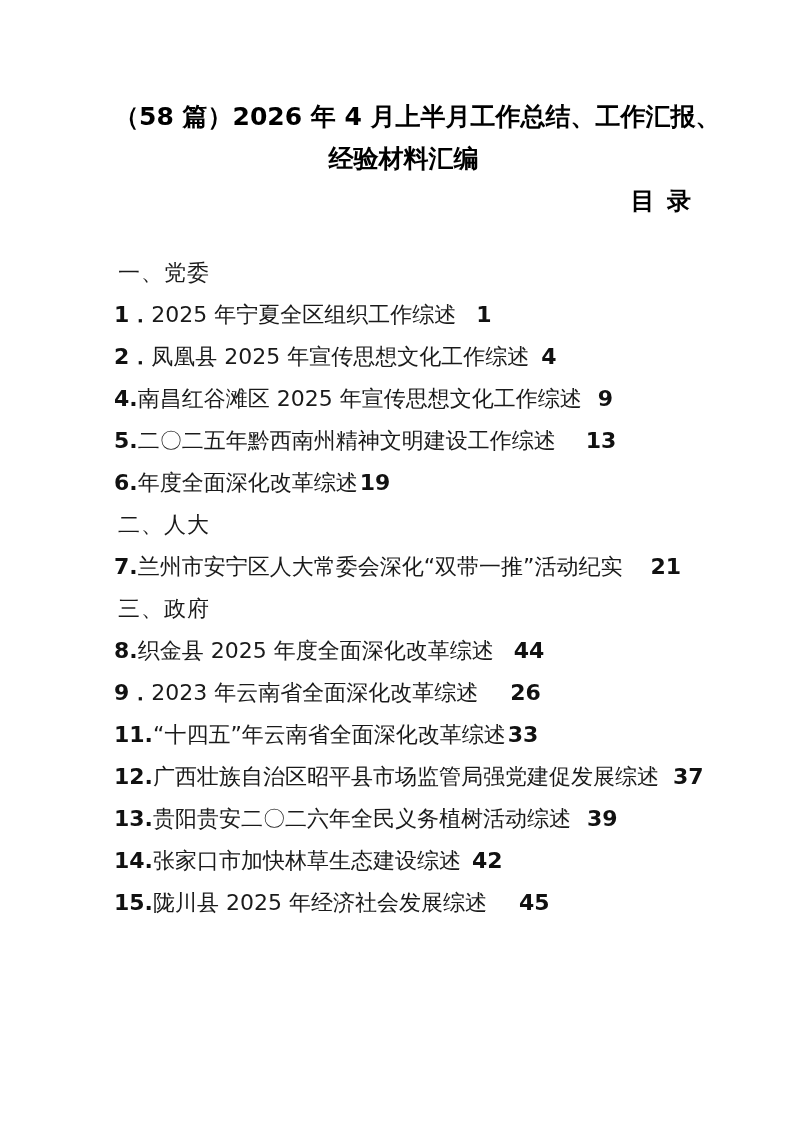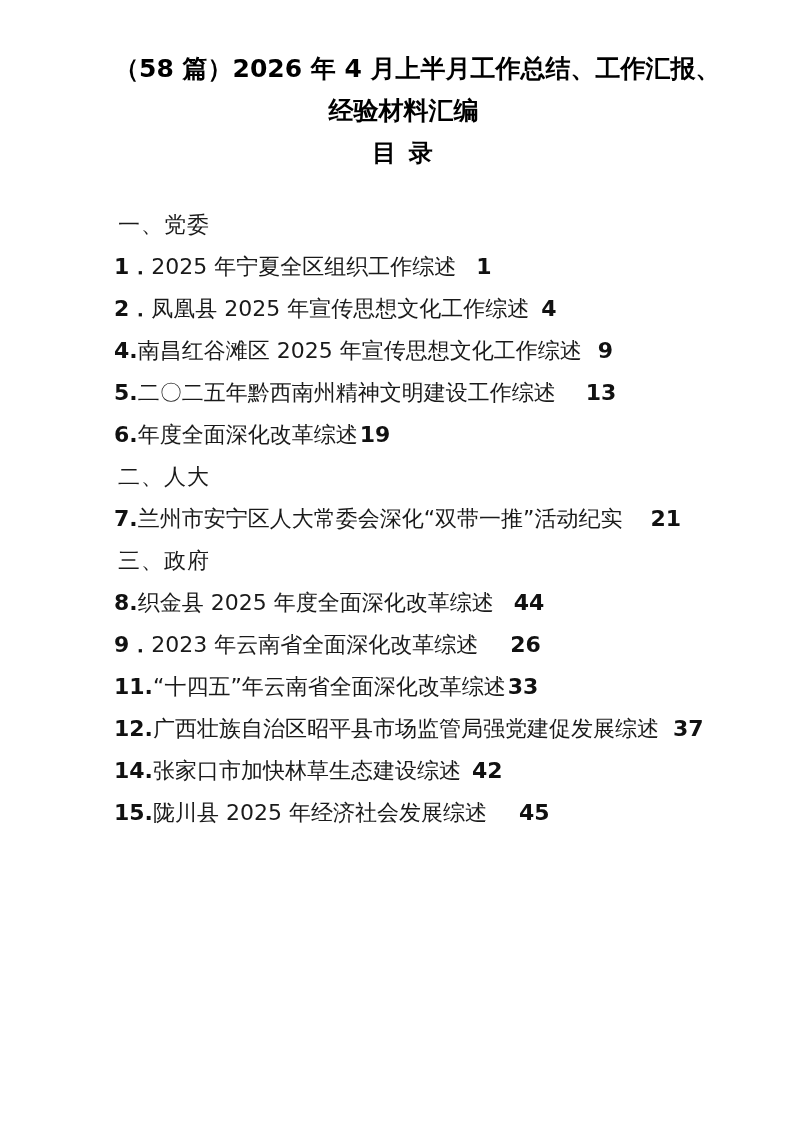--- a/index.html
+++ b/index.html
@@ -9,35 +9,35 @@
   }
   body {
     width: 793px;
     height: 1122px;
     overflow: hidden;
   }
   .page {
     box-sizing: border-box;
     width: 793px;
     height: 1122px;
-    padding: 48px 100px 0 114px;
+    padding: 96px 100px 0 114px;
     background: #ffffff;
     font-family: "DejaVu Sans", sans-serif;
     color: #181818;
   }
   .doc-title {
     text-align: center;
     font-weight: bold;
     font-size: 25px;
     line-height: 42px;
     color: #000000;
     white-space: nowrap;
   }
   .toc-heading {
-    text-align: center;
+    text-align: right;
     font-weight: bold;
     font-size: 24px;
     line-height: 42px;
     letter-spacing: 2px;
     color: #000000;
   }
   .toc-list {
     margin-top: 30px;
   }
   .toc-row {
@@ -119,20 +119,23 @@
 
 
   <div class="toc-row toc-item">
     <span class="num">11.</span><span>“十四五”年云南省全面深化改革综述</span><span class="gap" style="width: 2px;"></span><span class="pagenum">33</span>
   </div>
 
   <div class="toc-row toc-item">
     <span class="num">12.</span><span>广西壮族自治区昭平县市场监管局强党建促发展综述</span><span class="gap" style="width: 14px;"></span><span class="pagenum">37</span>
   </div>
 
+  <div class="toc-row toc-item">
+    <span class="num">13.</span><span>贵阳贵安二〇二六年全民义务植树活动综述</span><span class="gap" style="width: 16px;"></span><span class="pagenum">39</span>
+  </div>
 
   <div class="toc-row toc-item">
     <span class="num">14.</span><span>张家口市加快林草生态建设综述</span><span class="gap" style="width: 11px;"></span><span class="pagenum">42</span>
   </div>
 
   <div class="toc-row toc-item">
     <span class="num">15.</span><span>陇川县 2025 年经济社会发展综述</span><span class="gap" style="width: 32px;"></span><span class="pagenum">45</span>
   </div>
 </div>
 </div>

